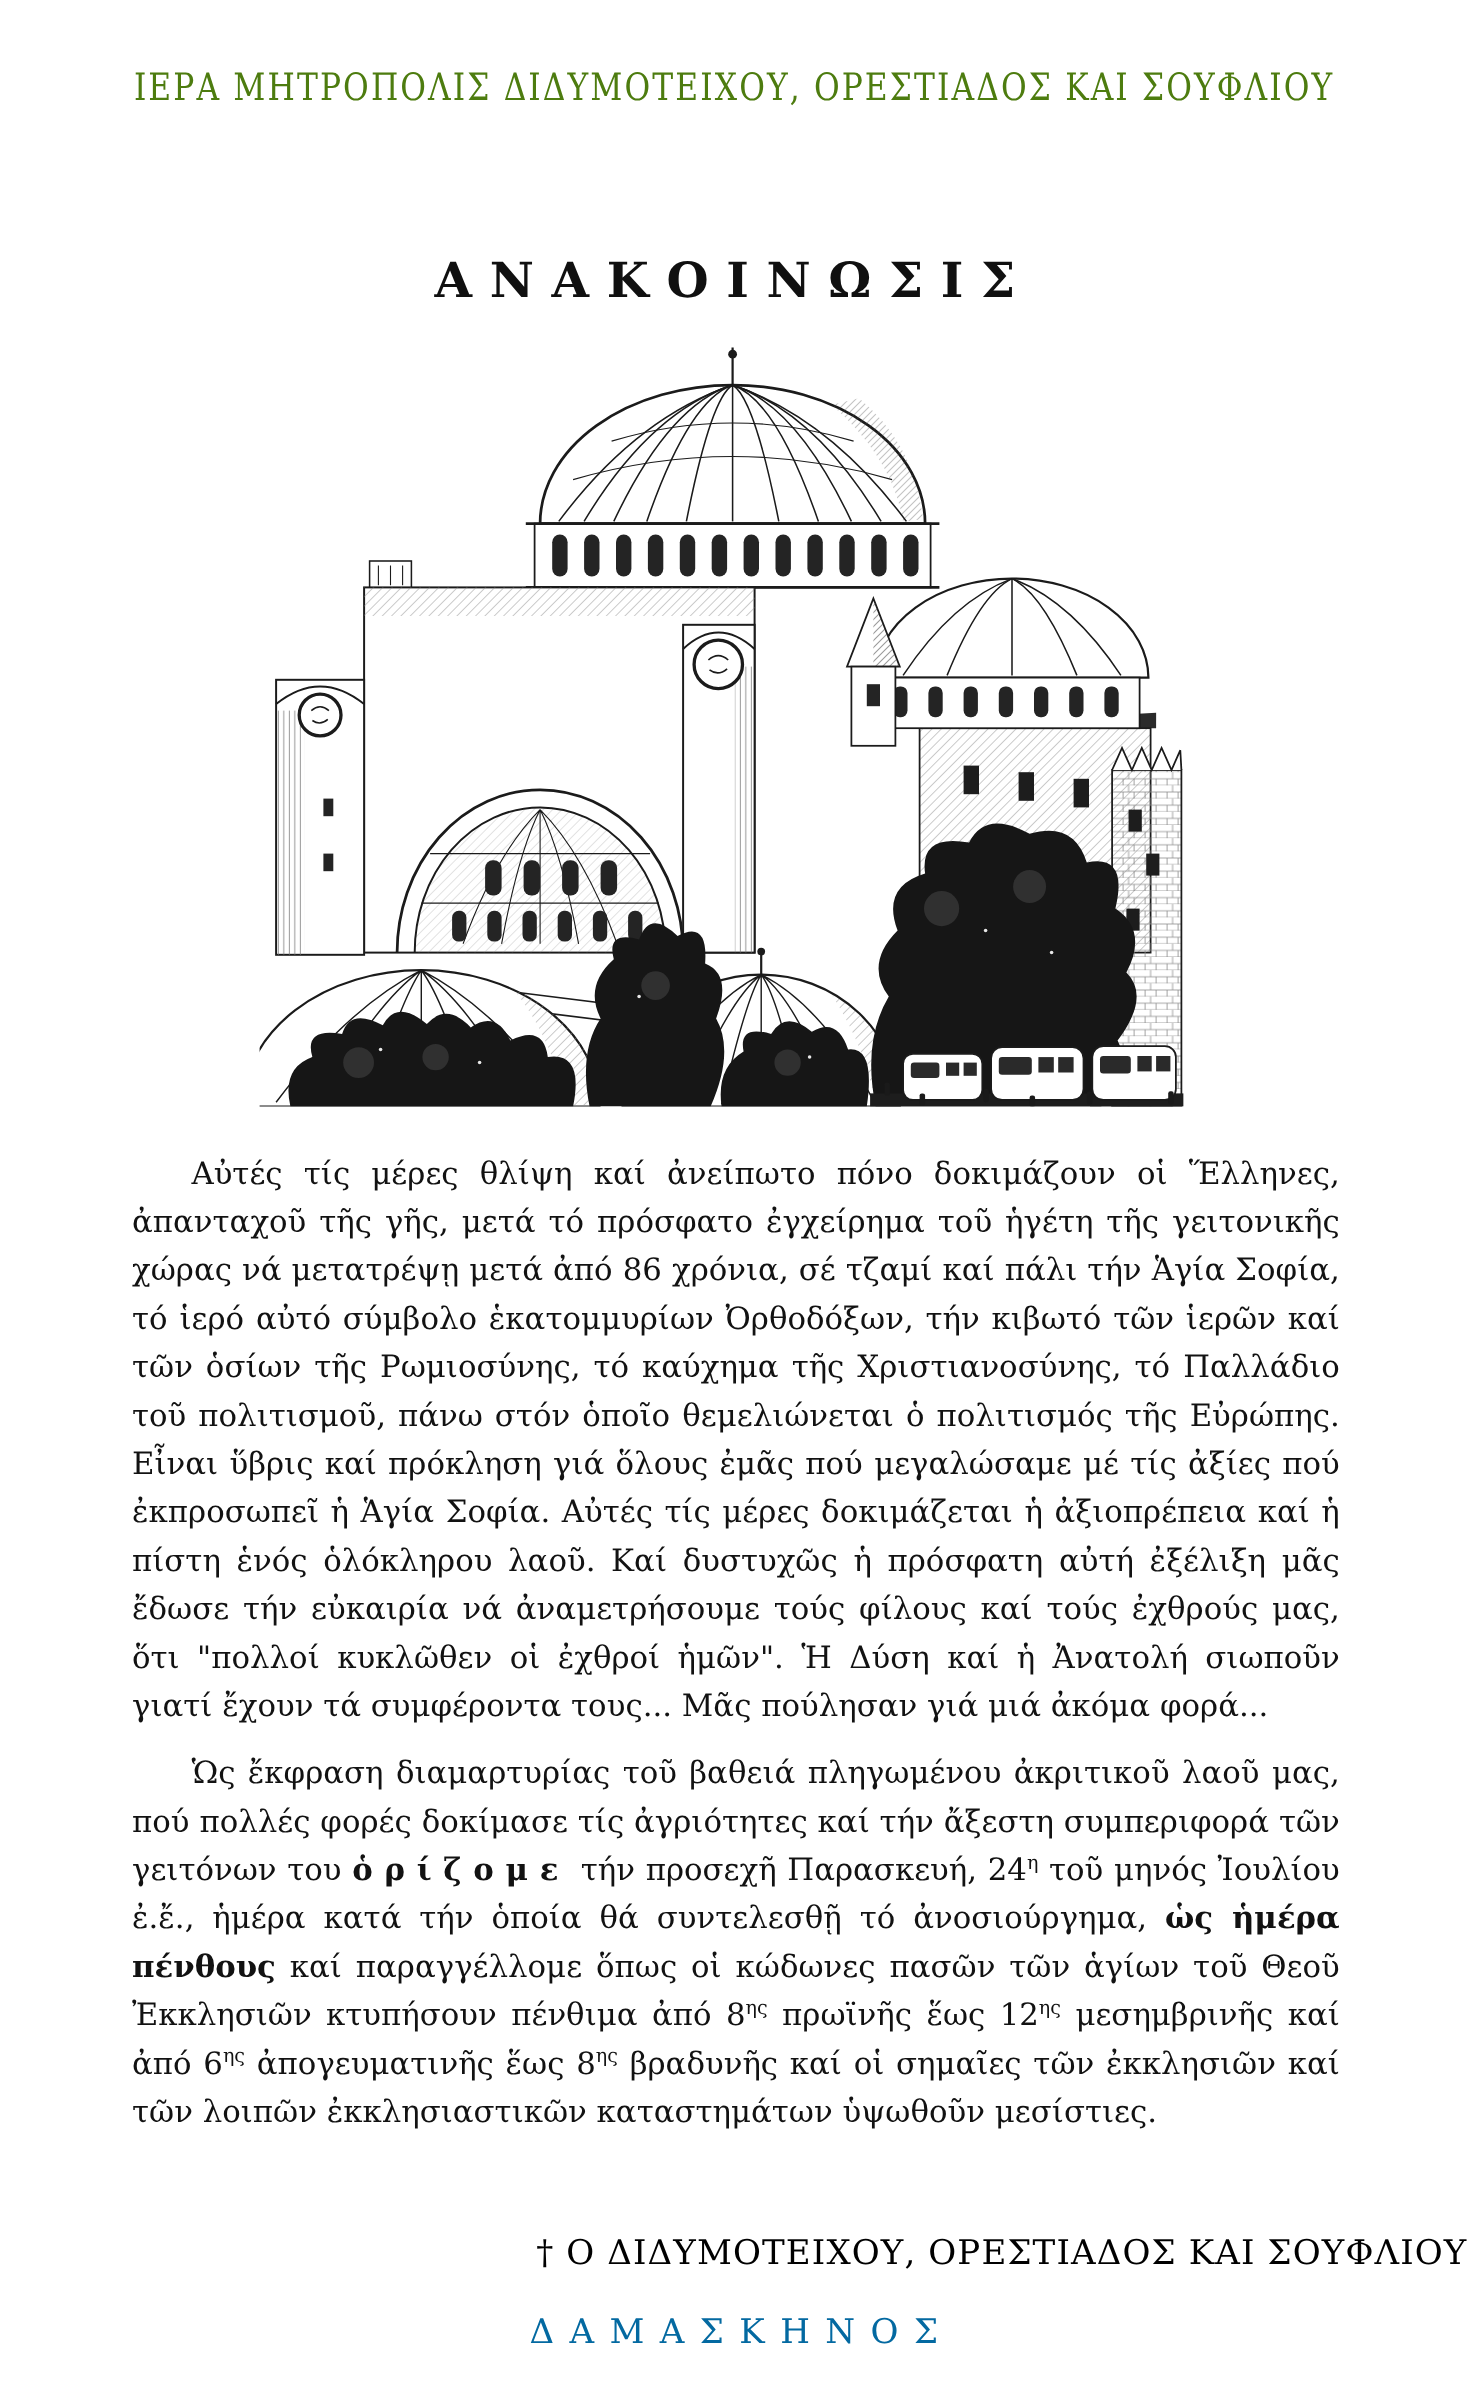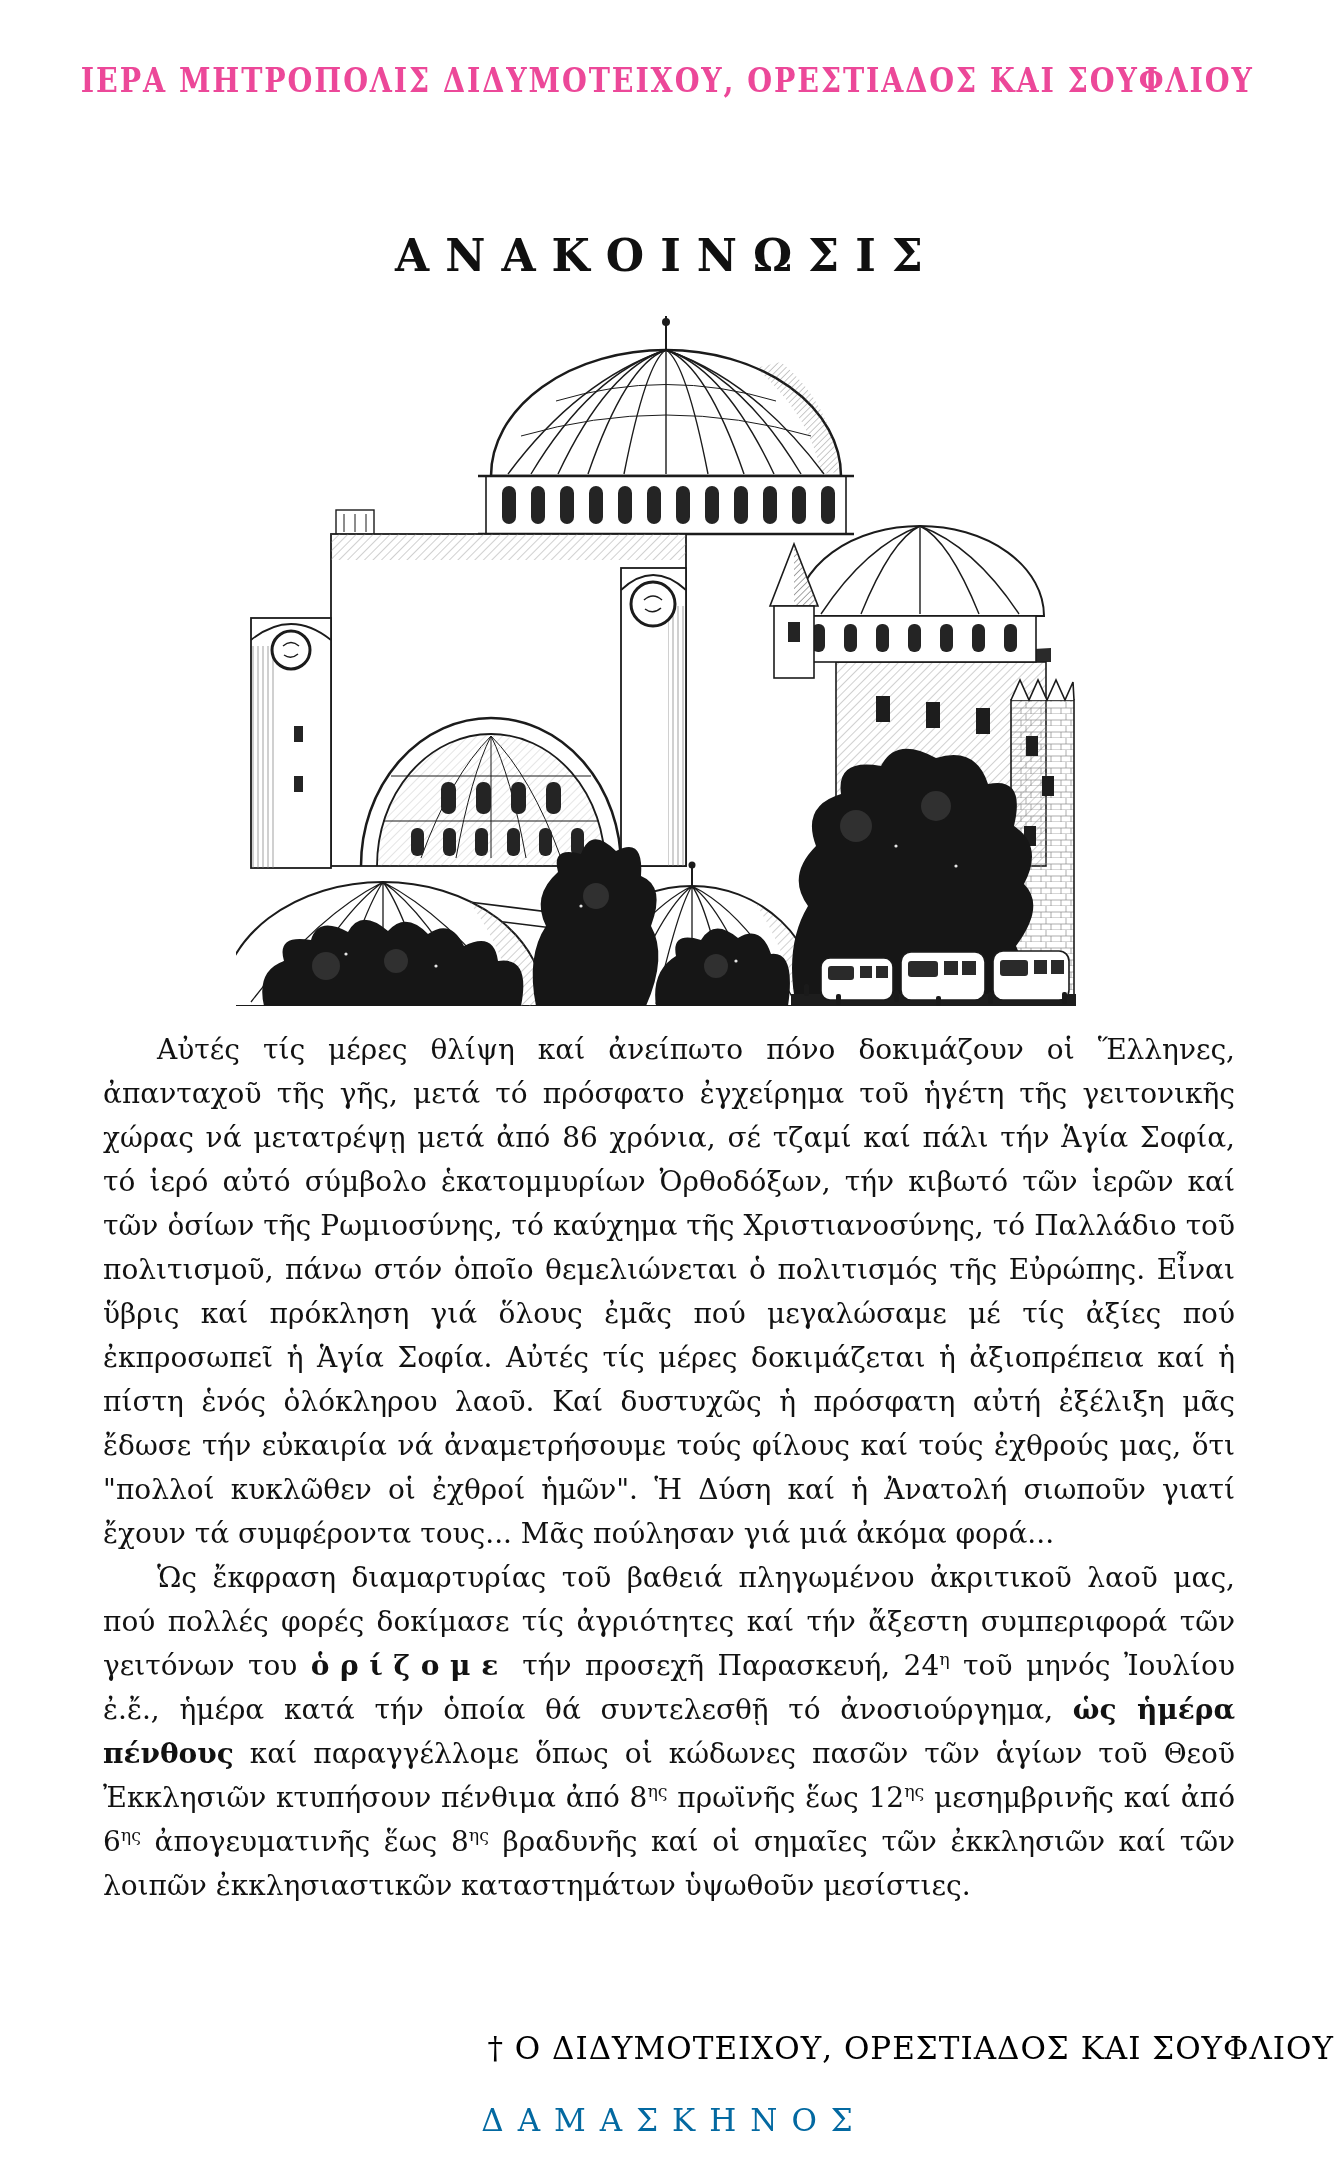--- a/index.html
+++ b/index.html
@@ -17,23 +17,23 @@
     font-family: "DejaVu Serif", "Liberation Serif", serif;
     overflow: hidden;
   }
   .letterhead {
     position: absolute;
     top: 60px;
     left: 0;
     width: 100%;
     text-align: center;
     font-size: 30px;
-    font-weight: 700;
+    font-weight: 400;
     letter-spacing: 2px;
-    color: #ec4899;
+    color: #4d7c0f;
   }
   .letterhead .squeeze {
     display: inline-block;
     transform: scale(0.95, 1.14);
     transform-origin: center top;
     white-space: nowrap;
   }
   .doc-title {
     position: absolute;
     top: 230px;
@@ -59,21 +59,21 @@
     position: absolute;
     left: 103px;
     top: 1028px;
     width: 1132px;
     font-size: 28px;
     line-height: 44px;
     text-align: justify;
     color: #121212;
   }
   .body-par {
-    margin: 0;
+    margin: 17px;
     text-indent: 54px;
   }
   .body-par .b { font-weight: 700; }
   .body-par .sp { letter-spacing: 0.38em; }
   .body-par sup {
     font-size: 0.62em;
     line-height: 0;
     vertical-align: super;
   }
   .sig-line1 {

